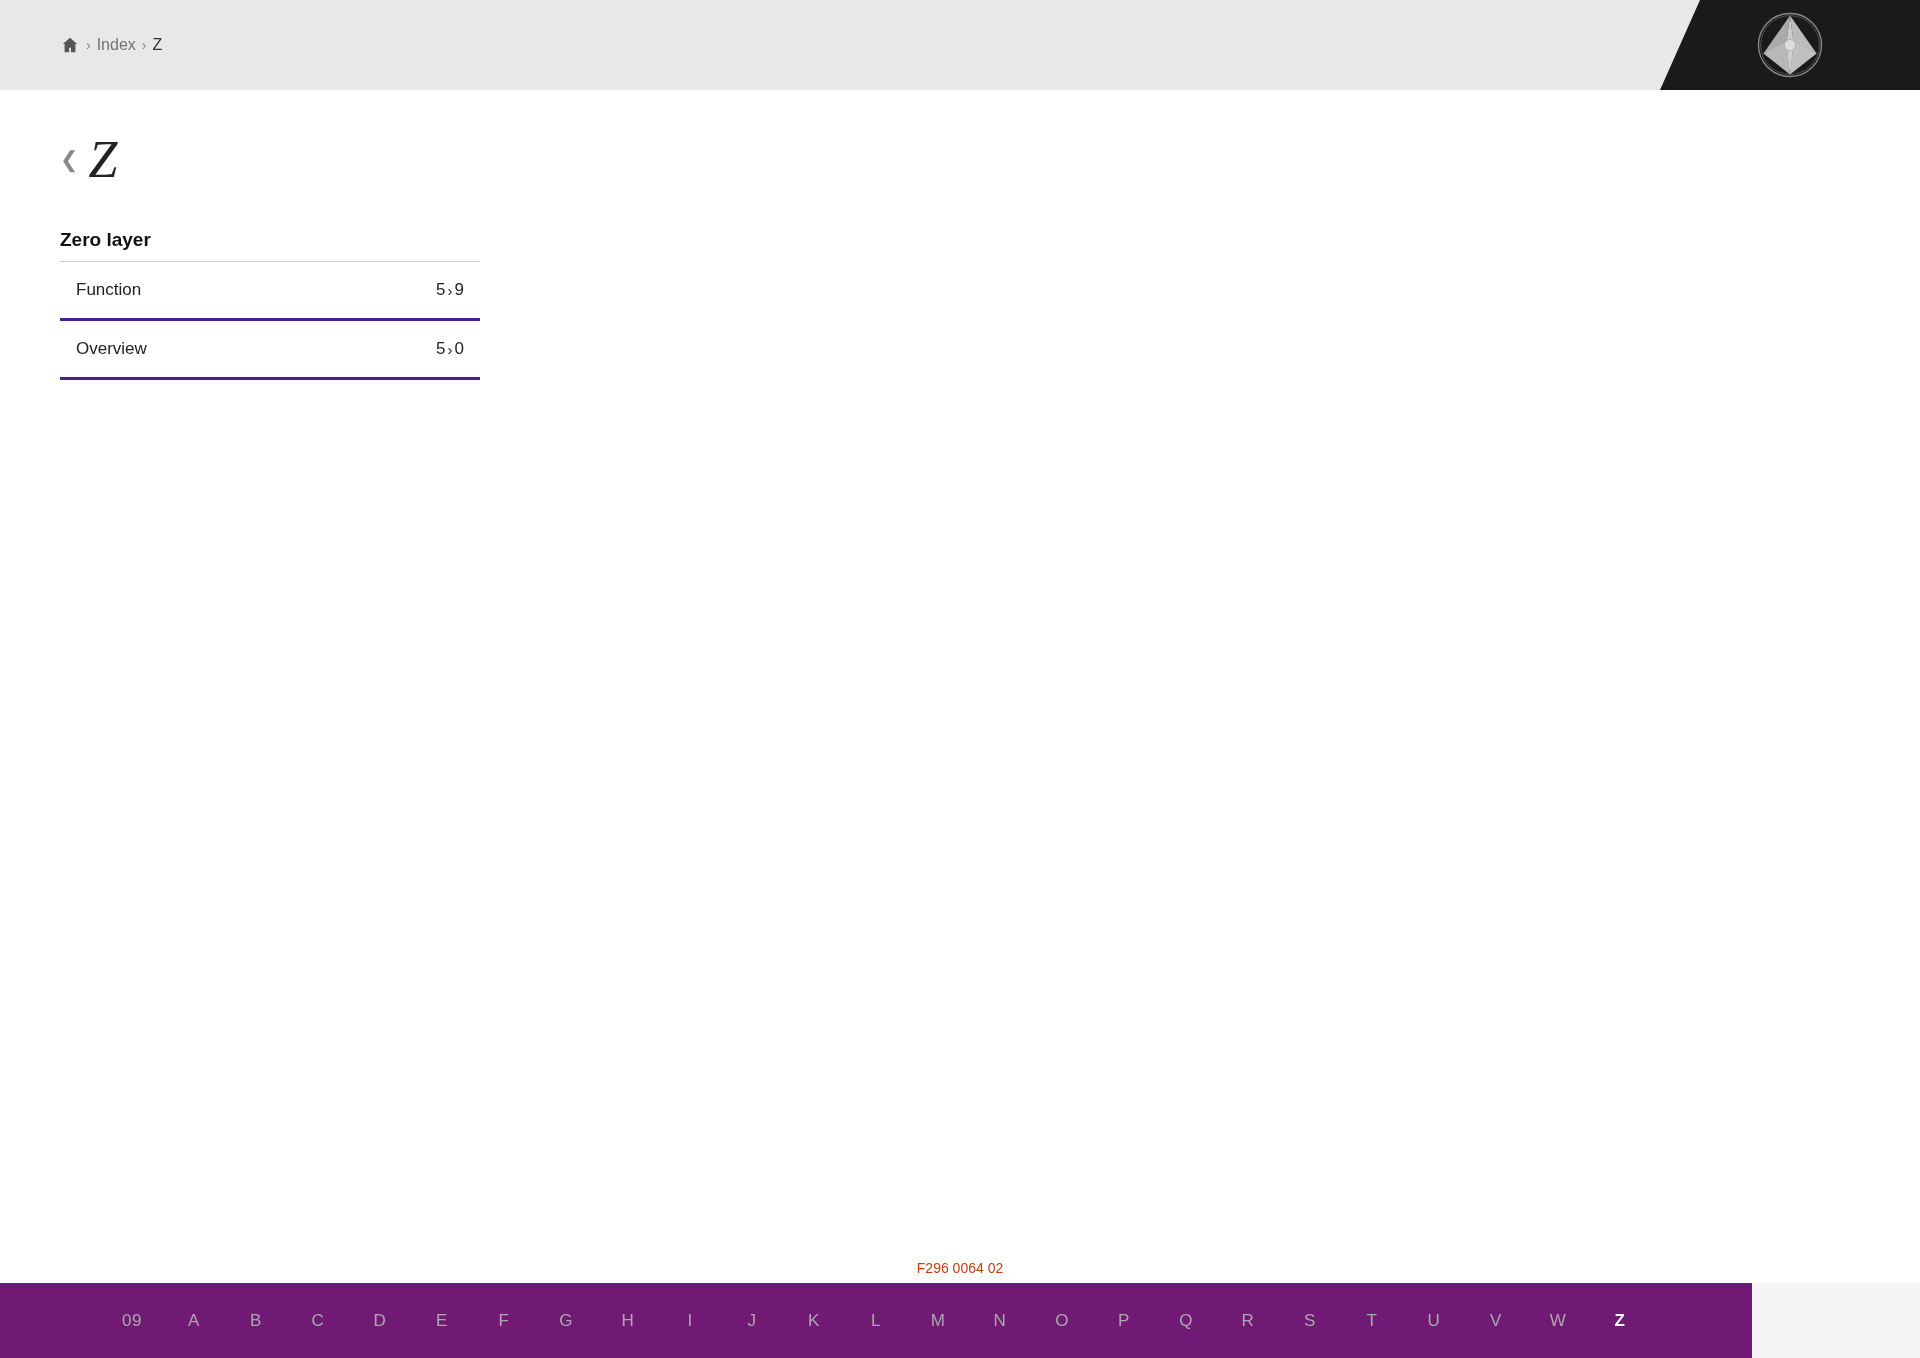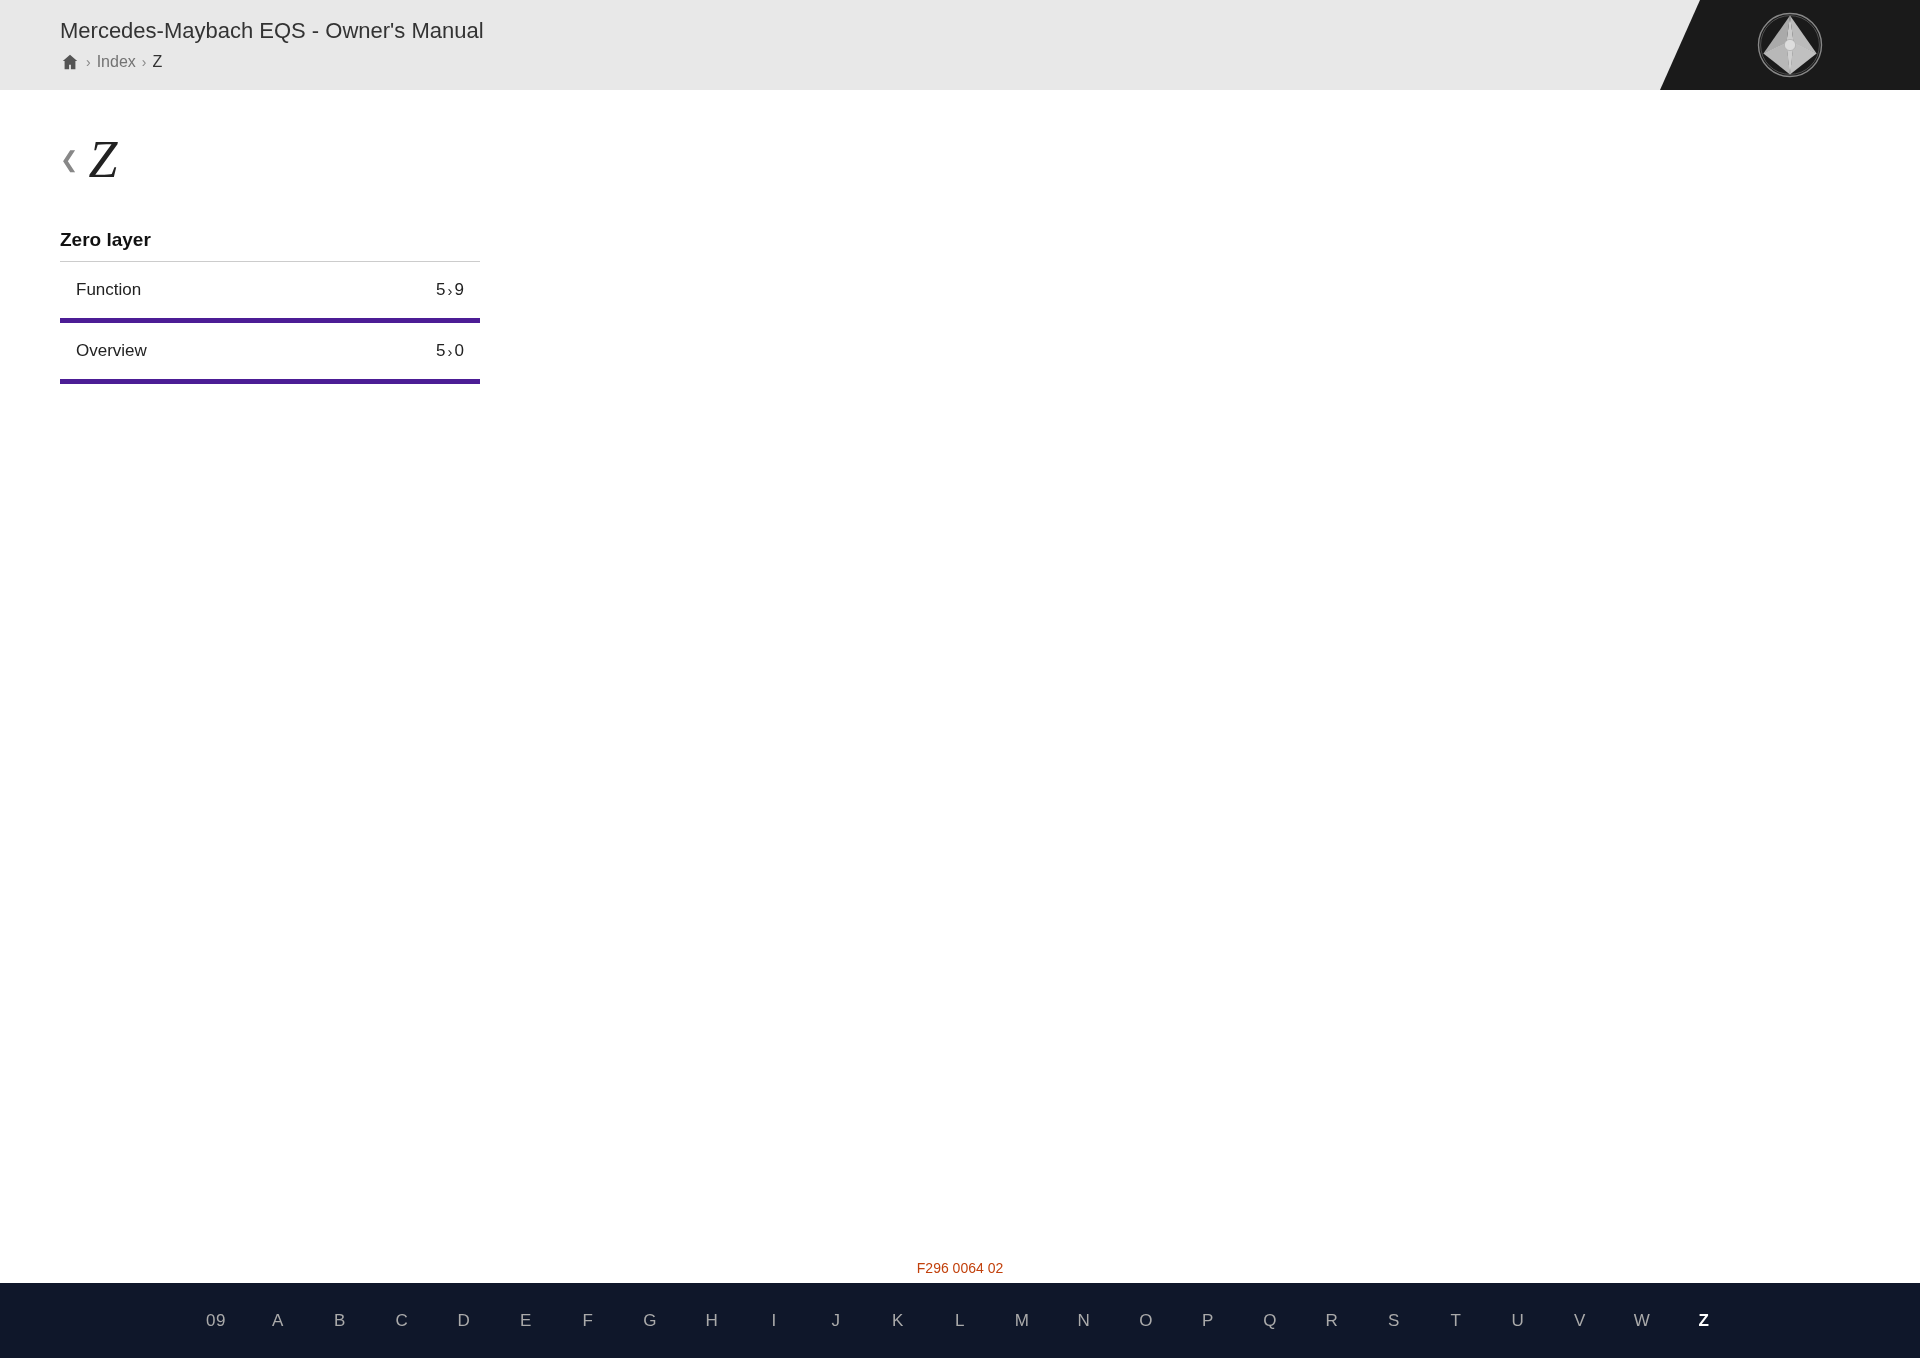--- a/index.html
+++ b/index.html
@@ -131,21 +131,21 @@
     .index-table {
       width: 420px;
       border-top: 1px solid #ccc;
     }
 
     .index-row {
       display: flex;
       align-items: flex-start;
       justify-content: space-between;
       padding: 18px 16px 18px 16px;
-      border-bottom: 5px solid #4c1d95;
+      border-bottom: 3px solid #4c1d95;
       cursor: pointer;
     }
 
     .index-row-label {
       font-size: 17px;
       color: #222;
     }
 
     .index-row-page {
       font-size: 17px;
@@ -158,23 +158,23 @@
     .page-arrow {
       color: #222;
       font-size: 15px;
     }
 
     
     .bottom-nav {
       position: fixed;
       bottom: 0;
       left: 0;
-      width: 1920px;
+      width: 1752px;
       height: 75px;
-      background: #0f172a;
+      background: #701a75;
       display: flex;
       align-items: center;
       justify-content: center;
     }
 
     .alpha-nav {
       display: flex;
       align-items: center;
       gap: 0;
       height: 100%;
@@ -205,21 +205,20 @@
       transform: translateX(-50%);
       font-size: 14px;
       color: #888;
     }
   </style>
 </head>
 <body>
 
 <header class="header">
   <div class="header-left">
-    <div class="header-title">Mercedes-Maybach EQS - Owner's Manual</div>
     <nav class="breadcrumb">
       <div class="home-icon-wrap">
 
         <svg width="18" height="18" viewBox="0 0 20 20" fill="none" xmlns="http://www.w3.org/2000/svg">
           <path d="M10 2L2 9h2v9h5v-5h2v5h5V9h2L10 2z" fill="#555"></path>
         </svg>
       </div>
       <span class="breadcrumb-separator">›</span>
       <span class="breadcrumb-link">Index</span>
       <span class="breadcrumb-separator">›</span>

